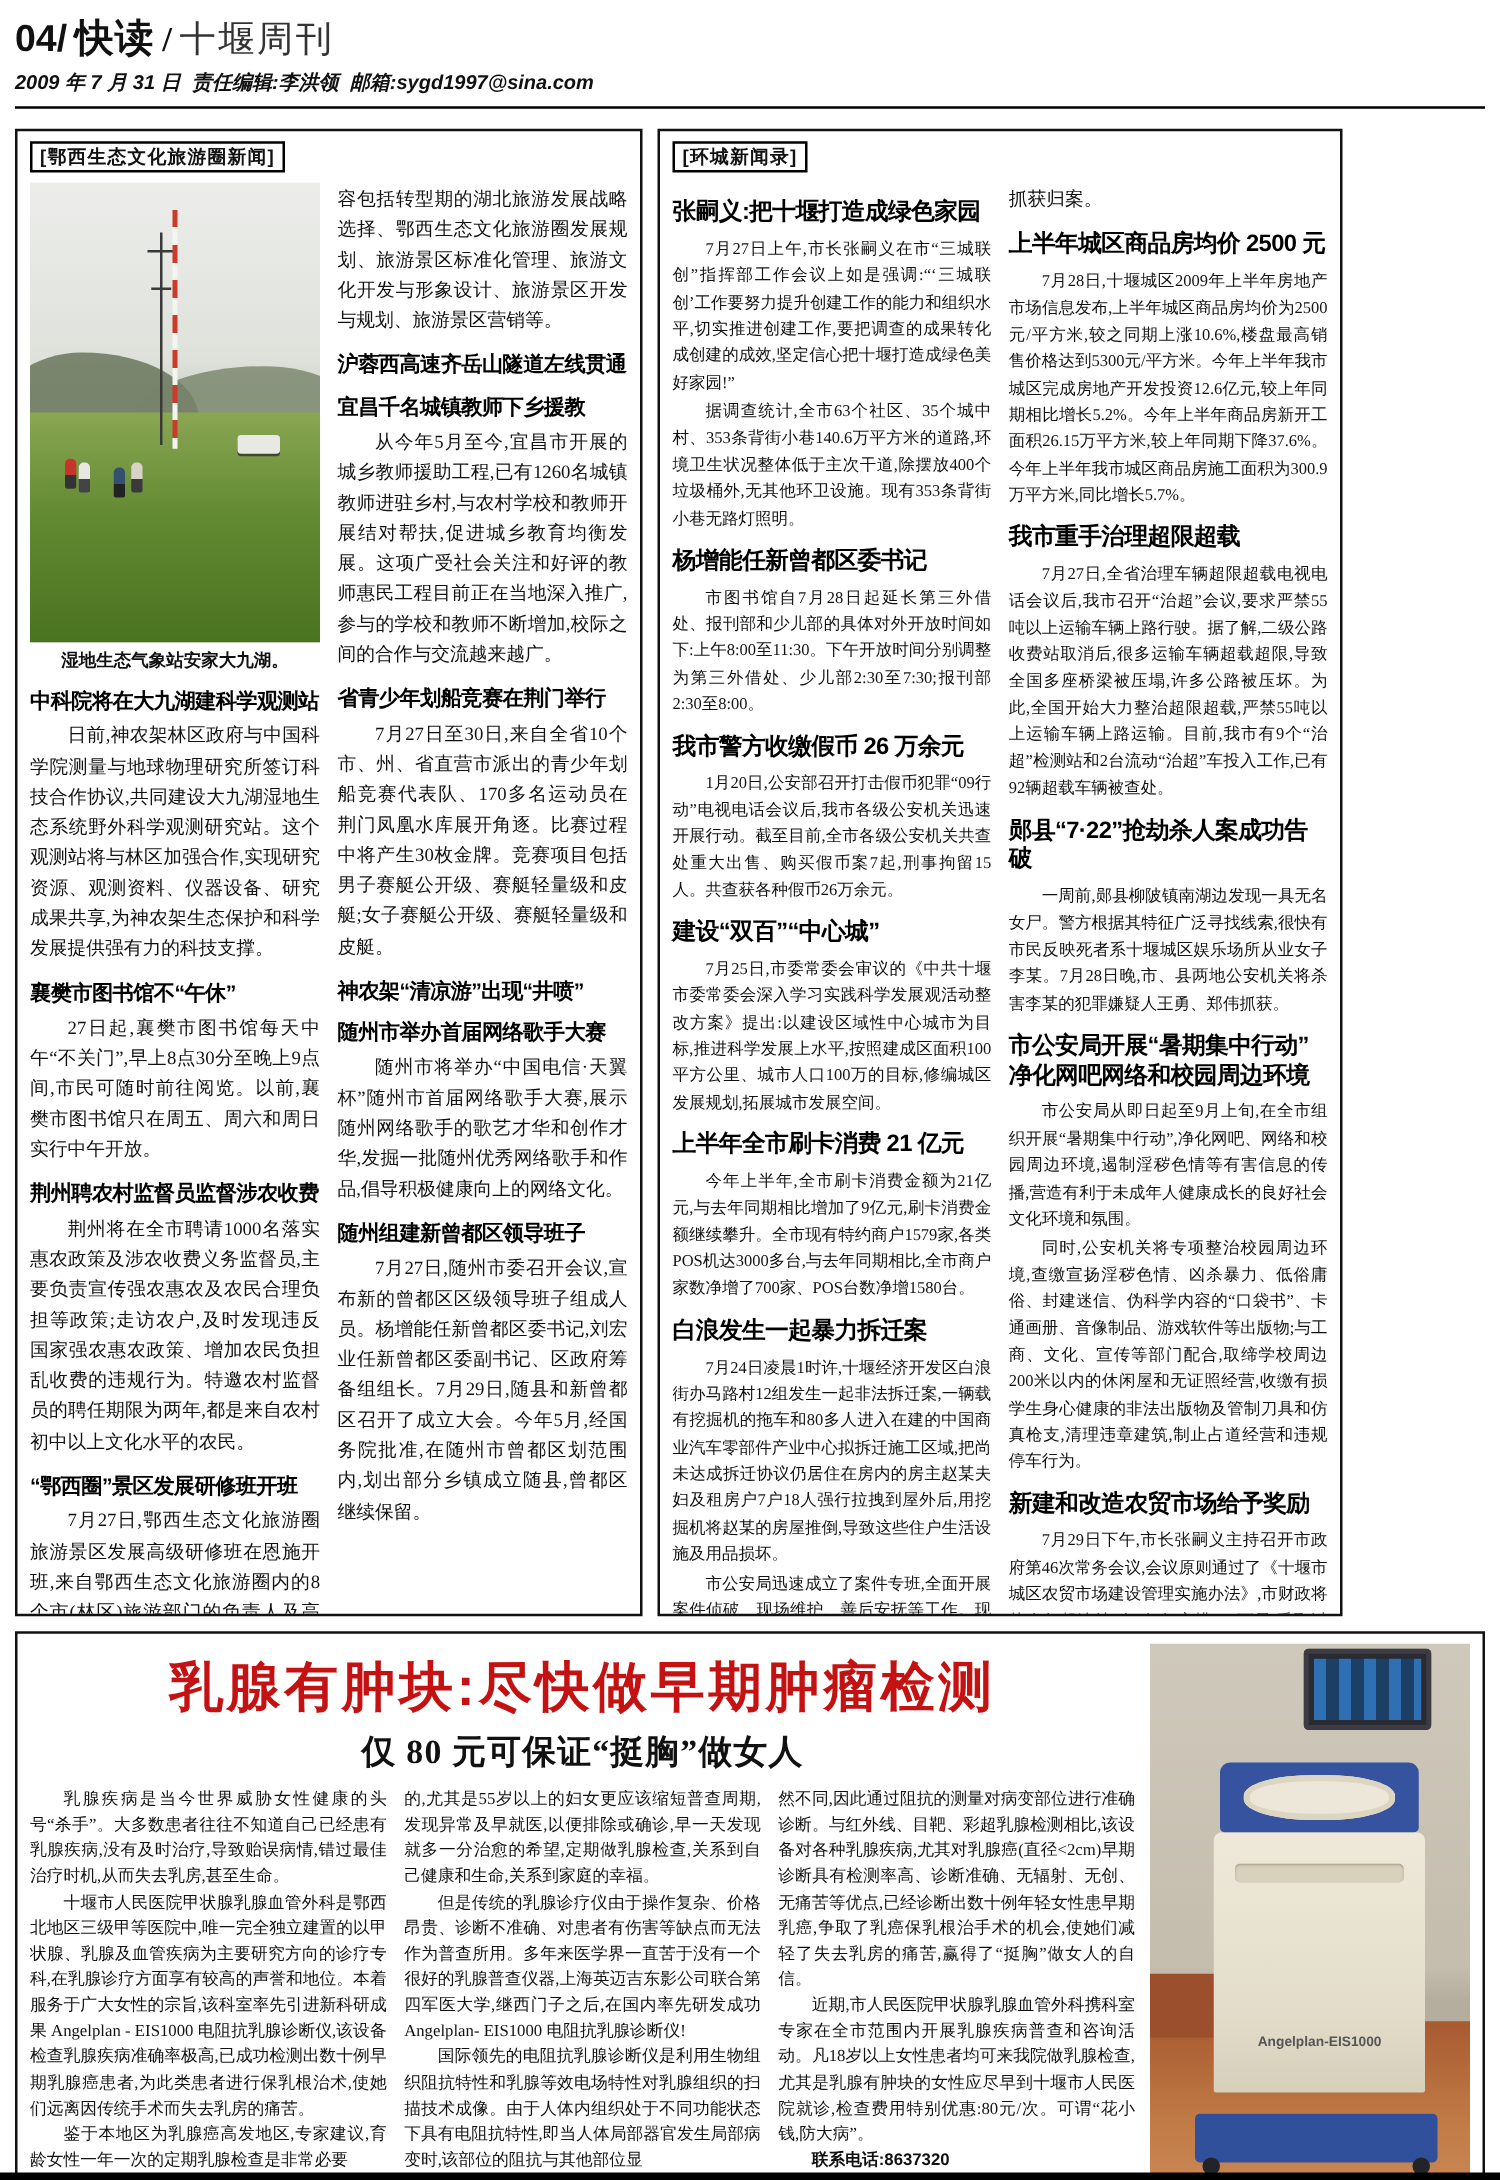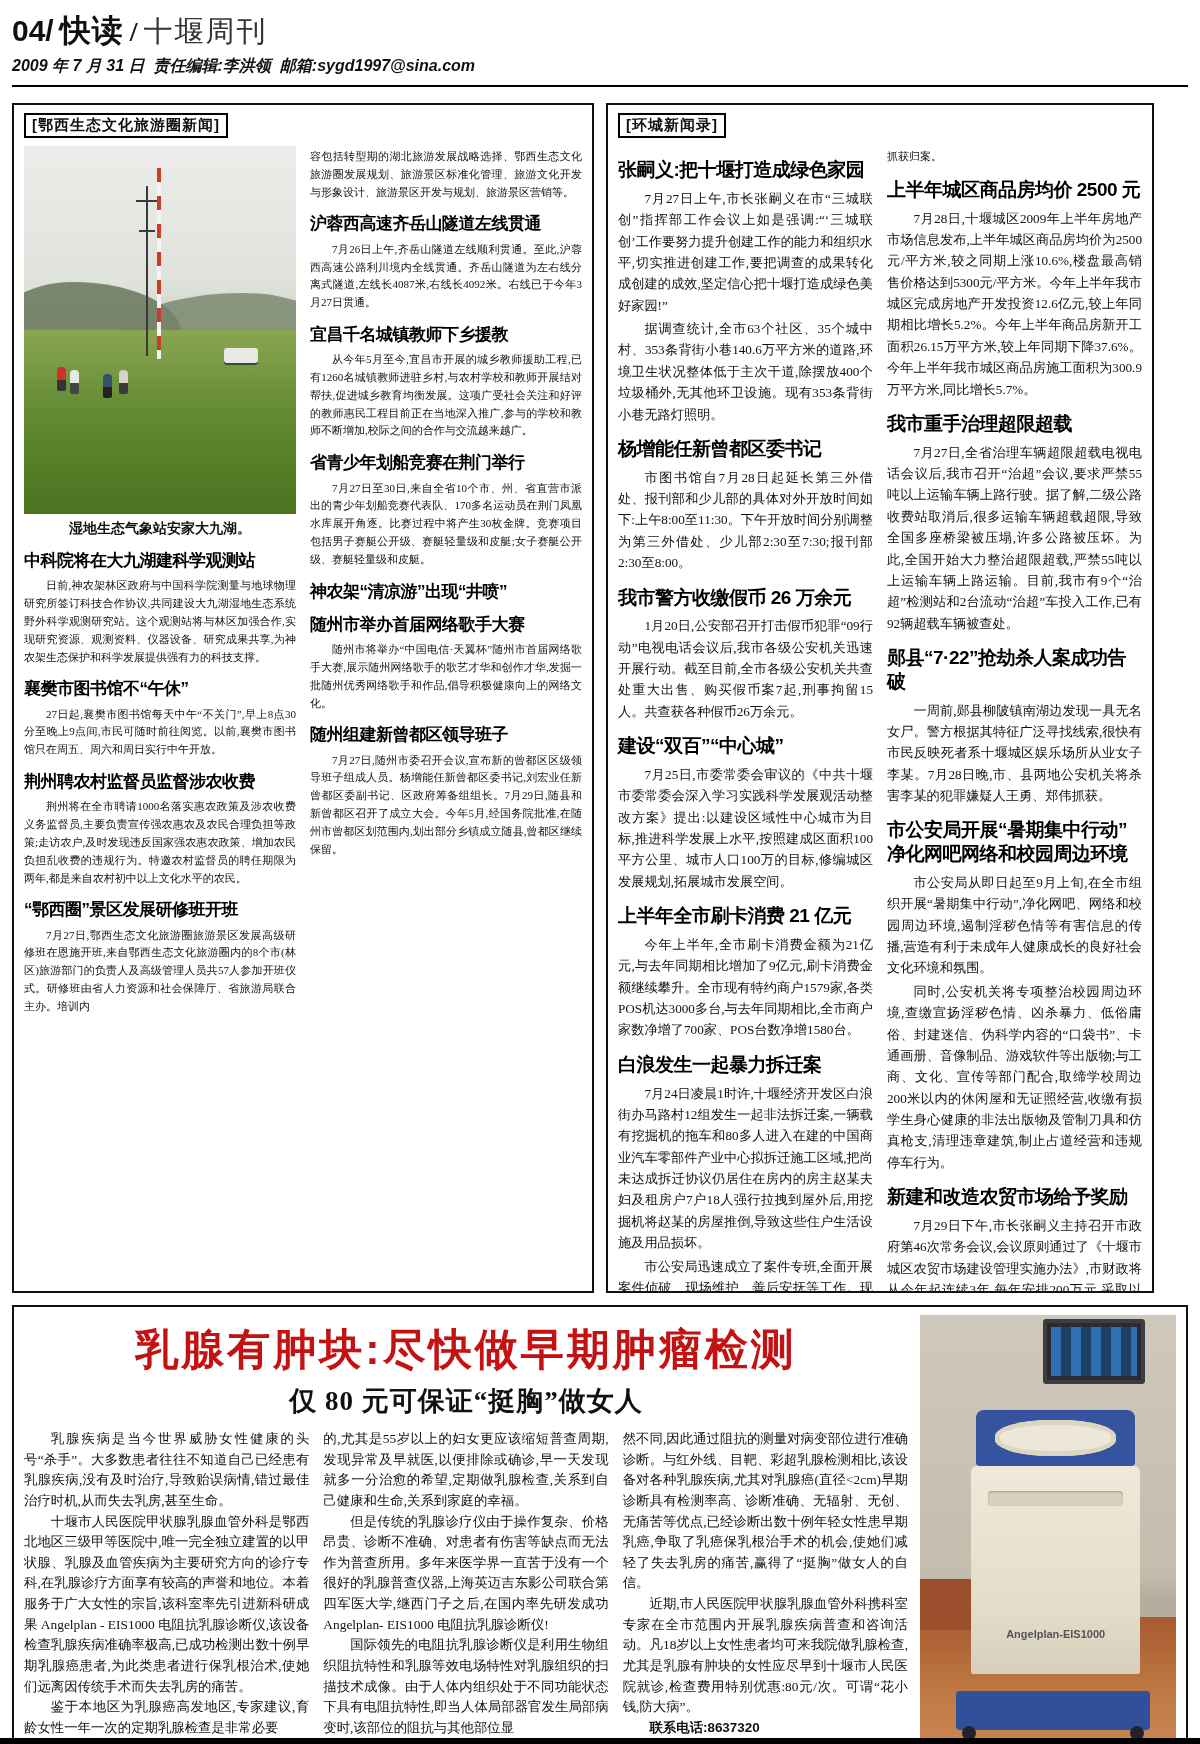--- a/index.html
+++ b/index.html
@@ -11,31 +11,31 @@
   .masthead .pg{font-family:"Liberation Sans",sans-serif;font-size:30px;font-weight:600;}
   .masthead .sec{font-family:"Liberation Sans",sans-serif;font-size:31px;font-weight:900;letter-spacing:1px;}
   .masthead .slash{font-size:28px;font-weight:900;}
   .masthead .pub{font-size:29px;font-weight:400;color:#333;letter-spacing:2px;}
   .dateline{font-size:16px;font-weight:bold;font-style:italic;margin-top:4px;
             font-family:"Liberation Sans",sans-serif;display:flex;gap:9px;}
   .headrule{border:0;border-top:2px solid #000;margin:8px 0 0;}
   
   .boxes{display:flex;gap:12px;margin-top:16px;height:1190px;}
   .newsbox{border:2px solid #111;box-sizing:border-box;padding:8px 10px;overflow:hidden;background:#fff;}
-  .newsbox.left{width:582px;}
+  .newsbox.left{width:502px;}
   .newsbox.right{width:548px;}
   .box-tag{display:inline-block;border:2px solid #000;font-family:"Liberation Sans",sans-serif;
            font-weight:bold;font-size:15px;padding:1px 6px;margin-bottom:8px;letter-spacing:1px;}
   .box-cols{display:flex;gap:14px;}
   .col{flex:1;min-width:0;}
   article{margin:0 0 4px;}
   article h3{font-family:"Liberation Sans",sans-serif;font-weight:800;color:#000;
              font-size:17px;line-height:1.25;margin:12px 0 6px;letter-spacing:-0.5px;}
   .newsbox.right article h3{font-size:19px;}
-  article p, p.cont{font-size:11px;line-height:1.62;text-align:justify;margin:0 0 2px;text-indent:2em;}
+  article p, p.cont{font-size:15px;line-height:1.62;text-align:justify;margin:0 0 2px;text-indent:2em;}
   .newsbox.right article p{font-size:13.2px;}
   p.cont{text-indent:0;margin-top:2px;}
   
   figure{margin:0 0 6px;}
   .photo{position:relative;width:100%;height:368px;overflow:hidden;
          background:linear-gradient(#ecedea 0%,#dfe2db 38%,#cfd5c9 46%);}
   .ph-mount1{position:absolute;top:37%;left:-12%;width:70%;height:20%;background:#68755c;
              border-radius:60% 80% 0 0/100% 100% 0 0;opacity:.85;}
   .ph-mount2{position:absolute;top:40%;right:-15%;width:80%;height:17%;background:#77836a;
              border-radius:80% 60% 0 0/100% 100% 0 0;opacity:.8;}
@@ -149,21 +149,20 @@
           </article>
           <article>
             <h3>“鄂西圈”景区发展研修班开班</h3>
             <p>7月27日,鄂西生态文化旅游圈旅游景区发展高级研修班在恩施开班,来自鄂西生态文化旅游圈内的8个市(林区)旅游部门的负责人及高级管理人员共57人参加开班仪式。研修班由省人力资源和社会保障厅、省旅游局联合主办。培训内</p>
           </article>
         </div>
         <div class="col">
           <p class="cont">容包括转型期的湖北旅游发展战略选择、鄂西生态文化旅游圈发展规划、旅游景区标准化管理、旅游文化开发与形象设计、旅游景区开发与规划、旅游景区营销等。</p>
           <article>
             <h3>沪蓉西高速齐岳山隧道左线贯通</h3>
-            <p>7月26日上午,齐岳山隧道左线顺利贯通。至此,沪蓉西高速公路利川境内全线贯通。齐岳山隧道为左右线分离式隧道,左线长4087米,右线长4092米。右线已于今年3月27日贯通。</p>
           </article>
           <article>
             <h3>宜昌千名城镇教师下乡援教</h3>
             <p>从今年5月至今,宜昌市开展的城乡教师援助工程,已有1260名城镇教师进驻乡村,与农村学校和教师开展结对帮扶,促进城乡教育均衡发展。这项广受社会关注和好评的教师惠民工程目前正在当地深入推广,参与的学校和教师不断增加,校际之间的合作与交流越来越广。</p>
           </article>
           <article>
             <h3>省青少年划船竞赛在荆门举行</h3>
             <p>7月27日至30日,来自全省10个市、州、省直营市派出的青少年划船竞赛代表队、170多名运动员在荆门凤凰水库展开角逐。比赛过程中将产生30枚金牌。竞赛项目包括男子赛艇公开级、赛艇轻量级和皮艇;女子赛艇公开级、赛艇轻量级和皮艇。</p>
           </article>
           <article>

